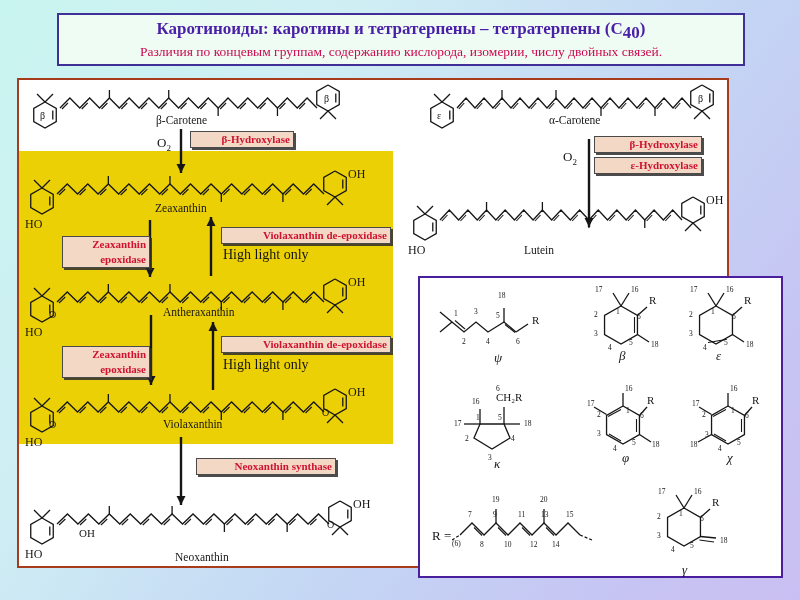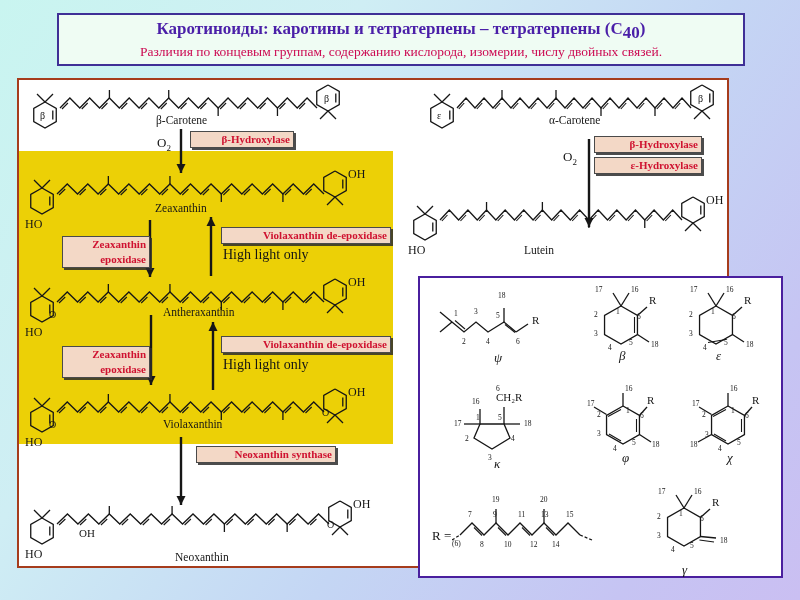--- a/index.html
+++ b/index.html
@@ -41,21 +41,21 @@
   <div class="yellow-region"></div>
   <div class="right-panel"></div>
 
   <div class="enzbox" style="left:190px;top:131px;width:96px">β-Hydroxylase</div>
   <div class="enzbox" style="left:62px;top:236px;width:80px"><span>Zeaxanthin</span><br><span>epoxidase</span></div>
   <div class="enzbox" style="left:221px;top:227px;width:162px">Violaxanthin de-epoxidase</div>
   <div class="hl" style="left:223px;top:247px">High light only</div>
   <div class="enzbox" style="left:62px;top:346px;width:80px"><span>Zeaxanthin</span><br><span>epoxidase</span></div>
   <div class="enzbox" style="left:221px;top:336px;width:162px">Violaxanthin de-epoxidase</div>
   <div class="hl" style="left:223px;top:357px">High light only</div>
-  <div class="enzbox" style="left:196px;top:446px;width:132px">Neoxanthin synthase</div>
+  <div class="enzbox" style="left:196px;top:458px;width:132px">Neoxanthin synthase</div>
   <div class="enzbox" style="left:594px;top:136px;width:100px">β-Hydroxylase</div>
   <div class="enzbox" style="left:594px;top:157px;width:100px">ε-Hydroxylase</div>
 
   <div class="o2" style="left:157px;top:135px"><span>O</span><sub>2</sub></div>
   <div class="o2" style="left:563px;top:149px"><span>O</span><sub>2</sub></div>
 
   <div class="hl" style="left:432px;top:528px;z-index:6;font-size:13px">R =</div>
 
   <svg class="arrow-layer" width="800" height="600">
       <line x1="181" y1="129" x2="181" y2="173" stroke="#161616" stroke-width="2.4"></line>

